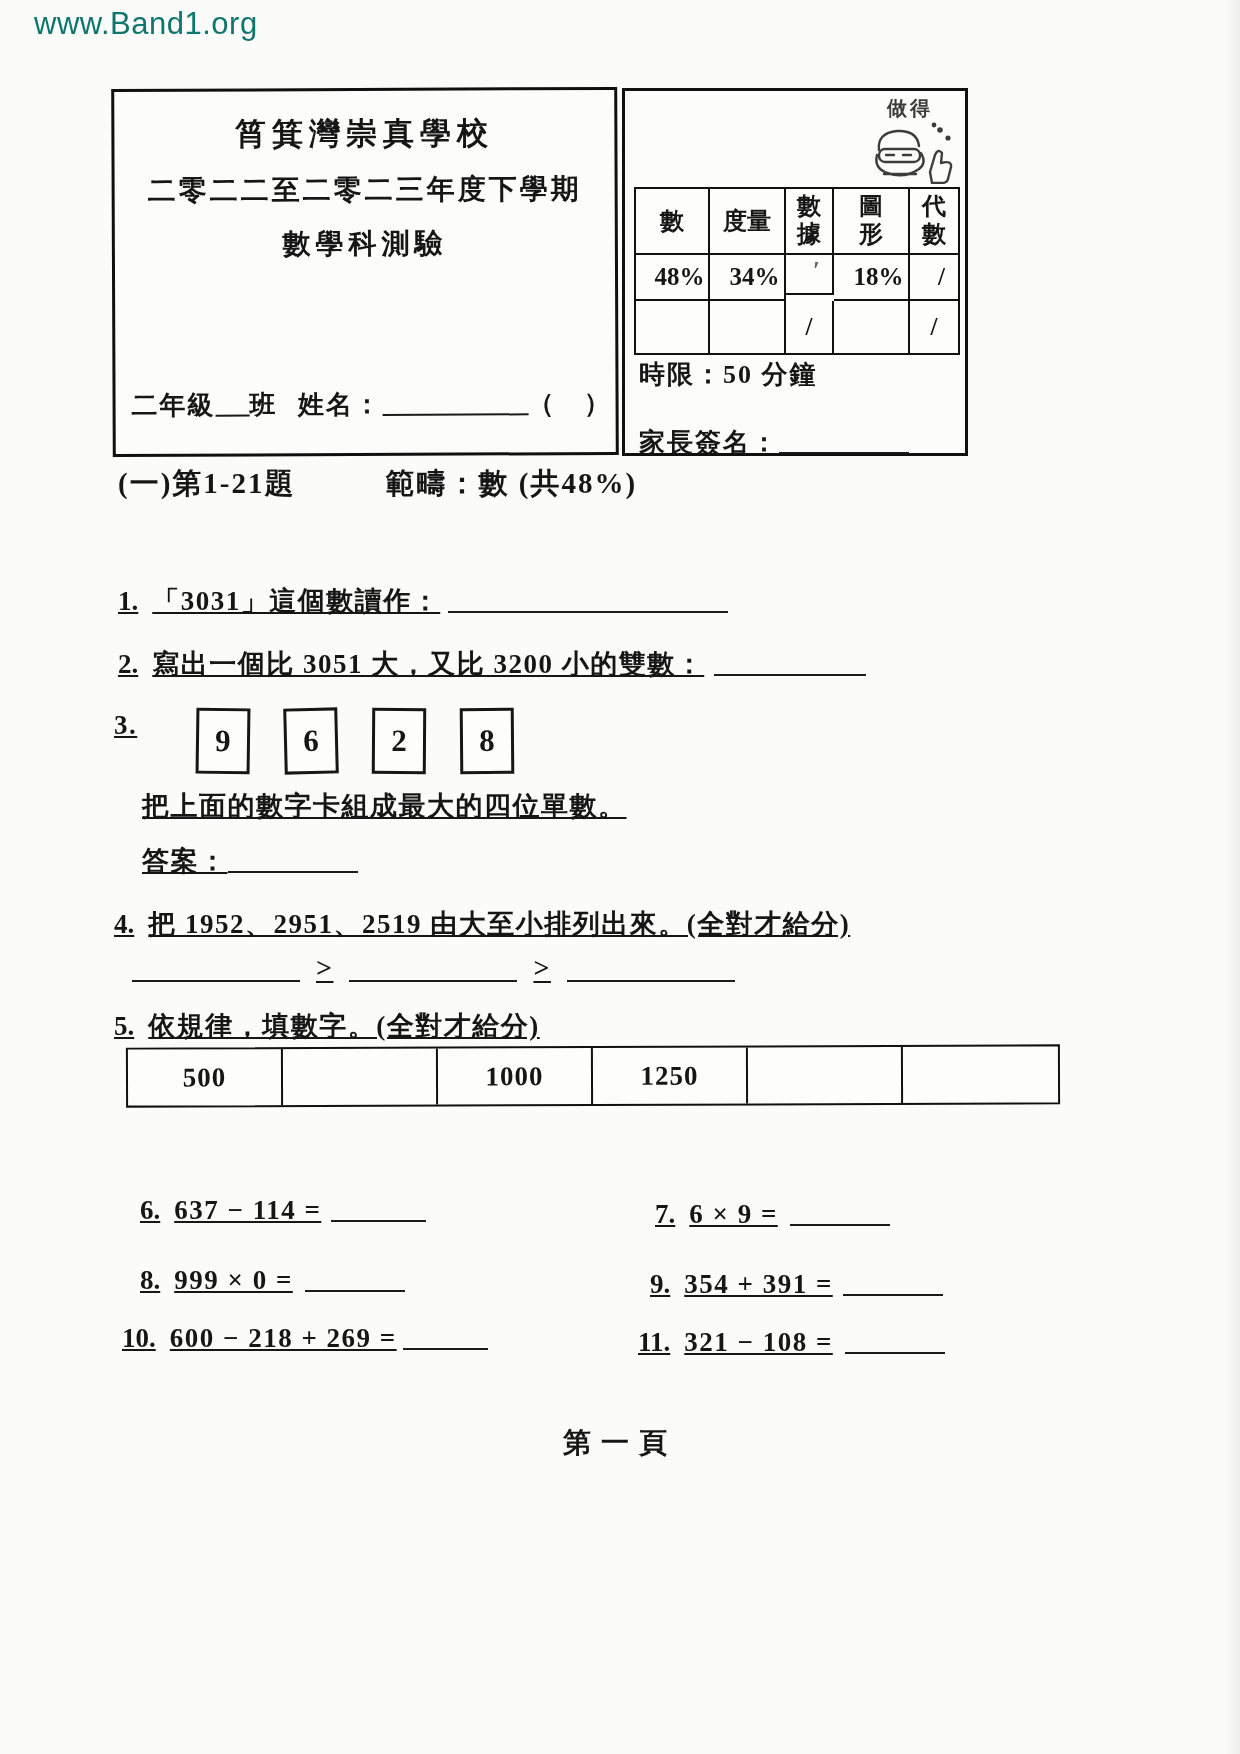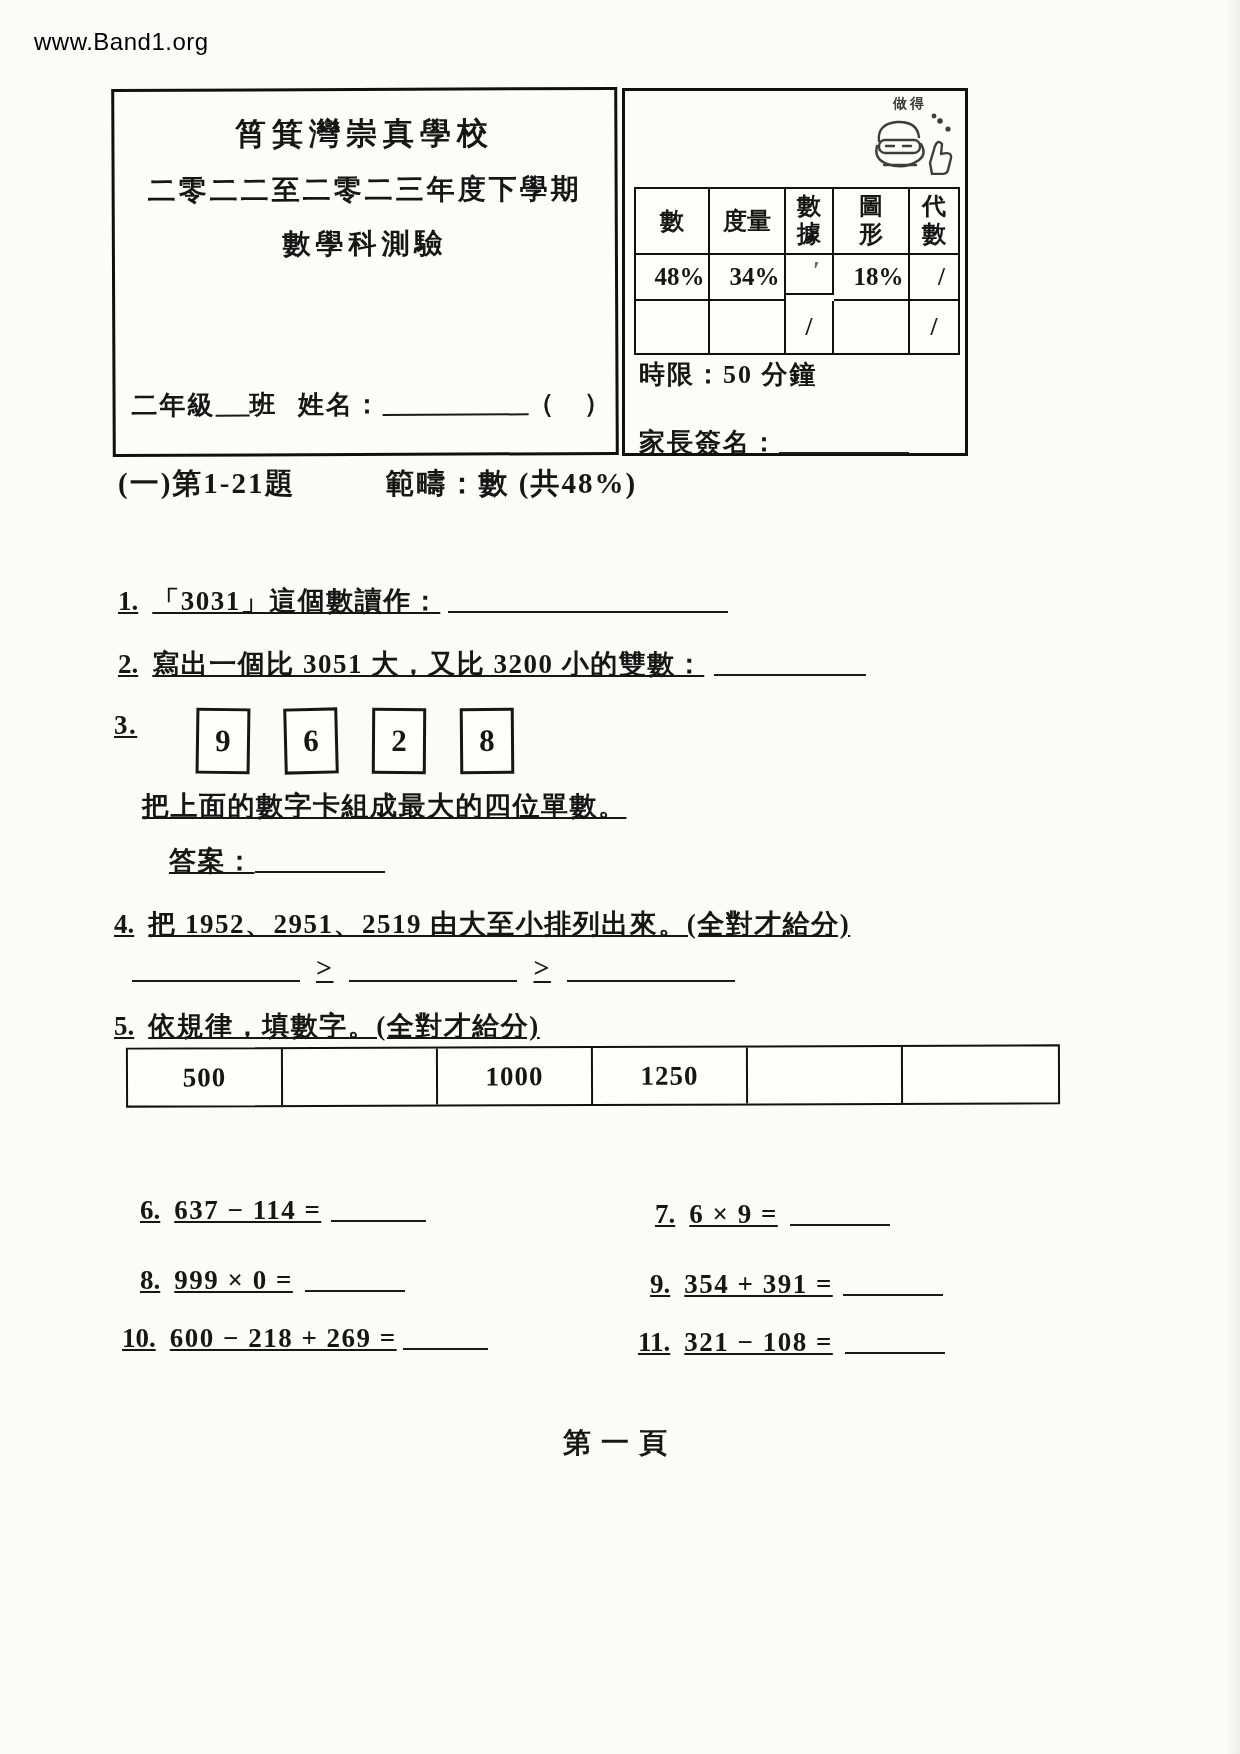--- a/index.html
+++ b/index.html
@@ -4,38 +4,38 @@
 <style>
   html,body{margin:0;padding:0;background:#eceae7;}
   .page{
     position:relative;width:1240px;height:1754px;margin:0 auto;
     background:#fbfbf9;color:#161616;overflow:hidden;
     font-family:"Liberation Serif","DejaVu Serif",serif;
   }
   .page::after{content:"";position:absolute;top:0;right:0;bottom:0;width:16px;
     background:linear-gradient(to right,rgba(0,0,0,0),rgba(0,0,0,0.055));pointer-events:none;}
   .abs{position:absolute;}
-  .watermark{left:34px;top:28px;font-family:"Liberation Sans","DejaVu Sans",sans-serif;
-    font-size:24px;color:#000000;letter-spacing:.5px;}
+  .watermark{left:34px;top:6px;font-family:"Liberation Sans","DejaVu Sans",sans-serif;
+    font-size:31px;color:#0f766e;letter-spacing:.5px;}
   .box{border:3px solid #101010;box-sizing:border-box;background:#fcfcfa;}
   .header-left{left:112px;top:88px;width:506px;height:368px;transform:rotate(-.25deg);}
   .header-right{left:622px;top:88px;width:346px;height:368px;}
   .school{position:absolute;left:0;top:22px;width:100%;text-align:center;
     font-size:31px;font-weight:800;letter-spacing:6px;}
   .term{position:absolute;left:0;top:80px;width:100%;text-align:center;
     font-size:28px;font-weight:700;letter-spacing:3px;}
   .subject{position:absolute;left:0;top:134px;width:100%;text-align:center;
     font-size:28px;font-weight:700;letter-spacing:5px;}
   .class-line{position:absolute;left:16px;top:296px;font-size:26px;font-weight:700;letter-spacing:2px;white-space:nowrap;}
   .blank{display:inline-block;border-bottom:2.5px solid #1b1b1b;height:1.02em;vertical-align:-3px;}
   .w34{width:34px}.w135{width:135px}.w150{width:146px}.w130{width:130px}.w185{width:182px}
   .w280{width:280px}.w152{width:152px}.w168{width:168px}.w95{width:95px}.w100{width:100px}.w85{width:85px}
   .score-line{position:absolute;left:14px;top:42px;font-size:29px;font-weight:800;letter-spacing:2px;}
   .stamp{position:absolute;right:2px;top:4px;width:106px;text-align:center;color:#3c3c3c;}
-  .stamp-text{font-size:14px;font-weight:700;letter-spacing:3px;}
+  .stamp-text{font-size:20px;font-weight:700;letter-spacing:3px;}
   .score-table{position:absolute;left:9px;top:96px;display:grid;
     grid-template-columns:74px 76px 48px 76px 48px;border:2.5px solid #111;background:#fdfdfb;}
   .sc{border-right:2px solid #111;border-bottom:2px solid #111;display:flex;
     align-items:center;justify-content:center;text-align:center;}
   .sc:nth-child(5n){border-right:none;}
   .sc.lastrow{border-bottom:none;}
   .sc.hdr{height:64px;font-size:24px;font-weight:800;}
   .sc.r1{height:44px;font-size:25px;font-weight:700;padding-left:15px;}
   .sc.r2{height:52px;font-size:25px;font-weight:700;}
   .two-line{display:inline-block;width:1.08em;word-break:break-all;line-height:1.15;text-align:center;}
@@ -144,21 +144,21 @@
   </div>
 
   <div class="abs q" style="left:114px;top:710px;">3.</div>
   <div class="abs cards" style="left:196px;top:708px;">
     <div class="card">9</div>
     <div class="card">6</div>
     <div class="card">2</div>
     <div class="card">8</div>
   </div>
   <div class="abs q" style="left:142px;top:788px;">把上面的數字卡組成最大的四位單數。</div>
-  <div class="abs q" style="left:142px;top:843px;margin-left:27px;">
+  <div class="abs q" style="left:142px;top:843px;">
     <span>答案：</span><span class="blank w130"></span>
   </div>
 
   <div class="abs q" style="left:114px;top:906px;">
     <span class="num">4.</span><span>把 1952、2951、2519 由大至小排列出來。(全對才給分)</span>
   </div>
   <div class="abs q" style="left:132px;top:952px;">
     <span class="blank w168"></span><span class="gtsep">&gt;</span><span class="blank w168"></span><span class="gtsep">&gt;</span><span class="blank w168"></span>
   </div>
 

